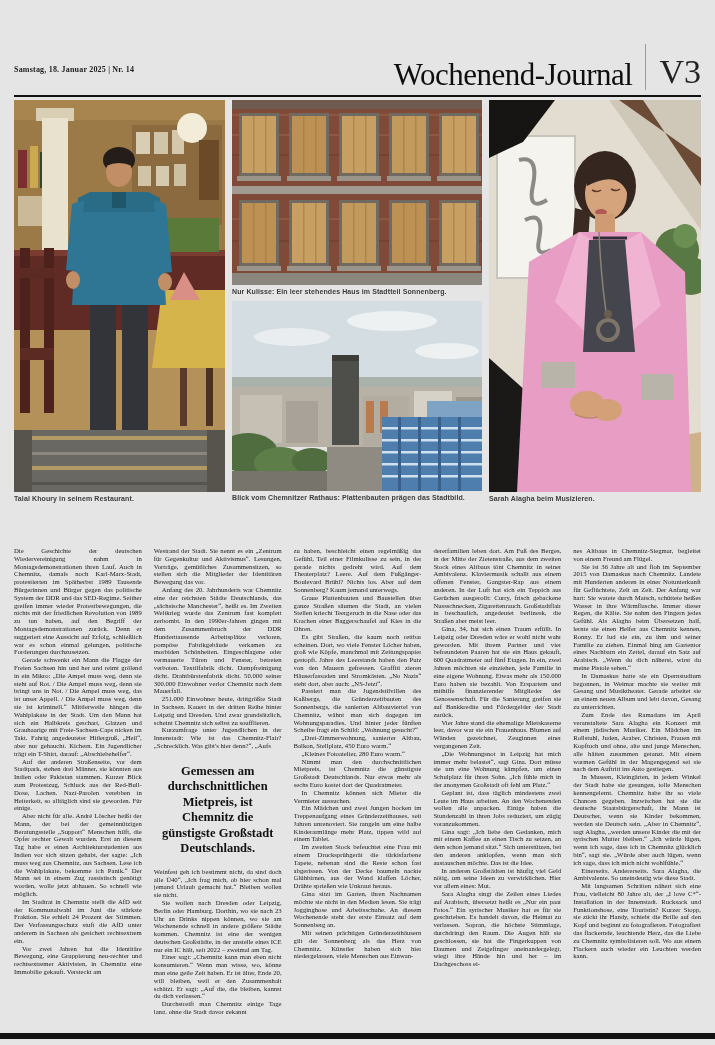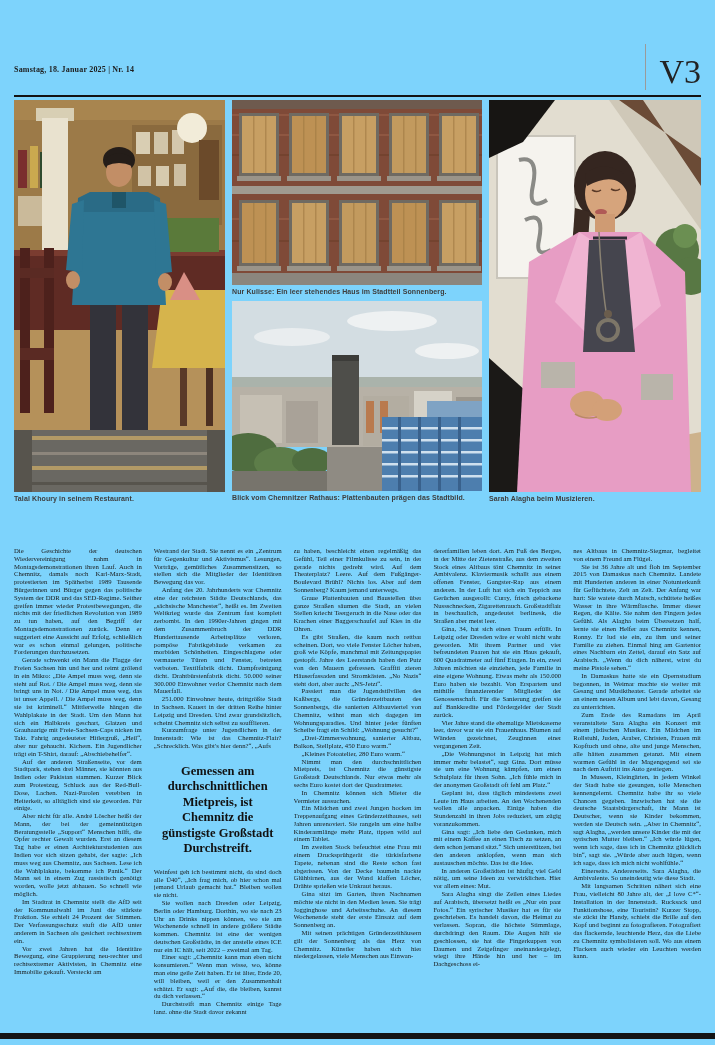--- a/index.html
+++ b/index.html
@@ -1,19 +1,19 @@
 <!DOCTYPE html>
 <html lang="de"><head>
 <meta charset="utf-8">
 <style>
   * { margin:0; padding:0; box-sizing:border-box; }
   html,body { background:#ffffff; }
   .page {
     position:relative; width:715px; height:1045px;
-    background:#7dd3fc; overflow:hidden;
+    background:#e5e5e5; overflow:hidden;
     font-family:"Liberation Serif", serif; color:#1b1b1b;padding-left:24px;
   }
   
   .dateline {
     position:absolute; left:14px; top:65px;
     font-family:"Liberation Serif", serif; font-weight:bold;
     font-size:8px; letter-spacing:0.2px; color:#1d1d1d;
   }
   .title-group {
     position:absolute; right:14px; top:44px;
@@ -64,20 +64,21 @@
   .bottomrule { position:absolute; top:1033px; left:0; width:715px; height:6px; background:#141414; }
 </style>
 </head>
 <body>
 
 <div class="page">
 
   <header>
     <div class="dateline">Samstag, 18. Januar 2025 | Nr. 14</div>
     <div class="title-group">
+      <h1 class="journal-title">Wochenend-Journal</h1>
       <div class="vdiv"></div>
       <div class="page-num">V3</div>
     </div>
   </header>
   <div class="toprule"></div>
 
   <section class="photos">
 
     <figure class="ph" style="width:211px">
       <svg width="211" height="392" viewBox="0 0 211 392" preserveAspectRatio="none">
@@ -298,21 +299,21 @@
         <p class="ind">Auf der anderen Straßenseite, vor dem Stadtpark, stehen drei Männer, sie könnten aus Indien oder Pakistan stammen. Kurzer Blick zum Protestzug, Schluck aus der Red-Bull-Dose, Lachen. Nazi-Parolen verebben in Heiterkeit, so alltäglich sind sie geworden. Für einige.</p>
         <p class="ind">Aber nicht für alle. André Löscher heißt der Mann, der bei der gemeinnützigen Beratungsstelle „Support“ Menschen hilft, die Opfer rechter Gewalt wurden. Erst an diesem Tag habe er einen Architekturstudenten aus Indien vor sich sitzen gehabt, der sagte: „Ich muss weg aus Chemnitz, aus Sachsen. Lese ich die Wahlplakate, bekomme ich Panik.“ Der Mann sei in einem Zug rassistisch genötigt worden, wolle jetzt abhauen. So schnell wie möglich.</p>
         <p class="ind">Im Stadtrat in Chemnitz stellt die AfD seit der Kommunalwahl im Juni die stärkste Fraktion. Sie erhielt 24 Prozent der Stimmen. Der Verfassungsschutz stuft die AfD unter anderem in Sachsen als gesichert rechtsextrem ein.</p>
         <p class="ind">Vor zwei Jahren hat die Identitäre Bewegung, eine Gruppierung neu-rechter und rechtsextremer Aktivisten, in Chemnitz eine Immobilie gekauft. Versteckt am</p>
       </div>
       <div class="col">
         <p>Westrand der Stadt. Sie nennt es ein „Zentrum für Gegenkultur und Aktivismus“. Lesungen, Vorträge, gemütliches Zusammensitzen, so stellen sich die Mitglieder der Identitären Bewegung das vor.</p>
         <p class="ind">Anfang des 20. Jahrhunderts war Chemnitz eine der reichsten Städte Deutschlands, das „sächsische Manchester“, heißt es. Im Zweiten Weltkrieg wurde das Zentrum fast komplett zerbombt. In den 1990er-Jahren gingen mit dem Zusammenbruch der DDR Hunderttausende Arbeitsplätze verloren, pompöse Fabrikgebäude verkamen zu morbiden Schönheiten. Eingeschlagene oder vermauerte Türen und Fenster, betreten verboten. Textilfabrik dicht. Dampfreinigung dicht. Drahtbürstenfabrik dicht. 50.000 seiner 300.000 Einwohner verlor Chemnitz nach dem Mauerfall.</p>
         <p class="ind">251.000 Einwohner heute, drittgrößte Stadt in Sachsen. Kauert in der dritten Reihe hinter Leipzig und Dresden. Und zwar grundsätzlich, scheint Chemnitz sich selbst zu soufflieren.</p>
         <p class="ind">Kurzumfrage unter Jugendlichen in der Innenstadt: Wie ist das Chemnitz-Flair? „Schrecklich. Was gibt's hier denn?“, „Aufs</p>
-        <div class="pullquote">Gemessen am durchschnittlichen Mietpreis, ist Chemnitz die günstigste Großstadt Durchstreift.</div>
+        <div class="pullquote">Gemessen am durchschnittlichen Mietpreis, ist Chemnitz die günstigste Großstadt Deutschlands.</div>
         <p>Weinfest geh ich bestimmt nicht, da sind doch alle Ü40“, „Ich frag mich, ob hier schon mal jemand Urlaub gemacht hat.“ Bleiben wollen sie nicht.</p>
         <p class="ind">Sie wollen nach Dresden oder Leipzig, Berlin oder Hamburg. Dorthin, wo sie nach 23 Uhr an Drinks nippen können, wo sie am Wochenende schnell in andere größere Städte kommen. Chemnitz ist eine der wenigen deutschen Großstädte, in der anstelle eines ICE nur ein IC hält, seit 2022 – zweimal am Tag.</p>
         <p class="ind">Einer sagt: „Chemnitz kann man eben nicht konsumieren.“ Wenn man wisse, wo, könne man eine geile Zeit haben. Er ist älter, Ende 20, will bleiben, weil er den Zusammenhalt schätzt. Er sagt: „Auf die, die bleiben, kannst du dich verlassen.“</p>
         <p class="ind">Durchstreift man Chemnitz einige Tage lang, ohne die Stadt davor gekannt</p>
       </div>
       <div class="col">
         <p>zu haben, beschleicht einen regelmäßig das Gefühl, Teil einer Filmkulisse zu sein, in der gerade nichts gedreht wird. Auf dem Theaterplatz? Leere. Auf dem Fußgänger-Boulevard Brühl? Nichts los. Aber auf dem Sonnenberg? Kaum jemand unterwegs.</p>
         <p class="ind">Graue Plattenbauten und Baustellen über ganze Straßen säumen die Stadt, an vielen Stellen kriecht Teergeruch in die Nase oder das Krachen einer Baggerschaufel auf Kies in die Ohren.</p>
         <p class="ind">Es gibt Straßen, die kaum noch rettbar scheinen. Dort, wo viele Fenster Löcher haben, groß wie Köpfe, manchmal mit Zeitungspapier gestopft. Jahre des Leerstands haben den Putz von den Mauern gefressen. Graffiti zieren Häuserfassaden und Stromkästen. „No Nazis“ steht dort, aber auch: „NS-Jetzt“.</p>
         <p class="ind">Passiert man die Jugendstilvillen des Kaßbergs, die Gründerzeitbauten des Sonnenbergs, die sanierten Altbauviertel von Chemnitz, wähnt man sich dagegen im Wohnungsparadies. Und hinter jeder fünften Scheibe fragt ein Schild: „Wohnung gesucht?“</p>

